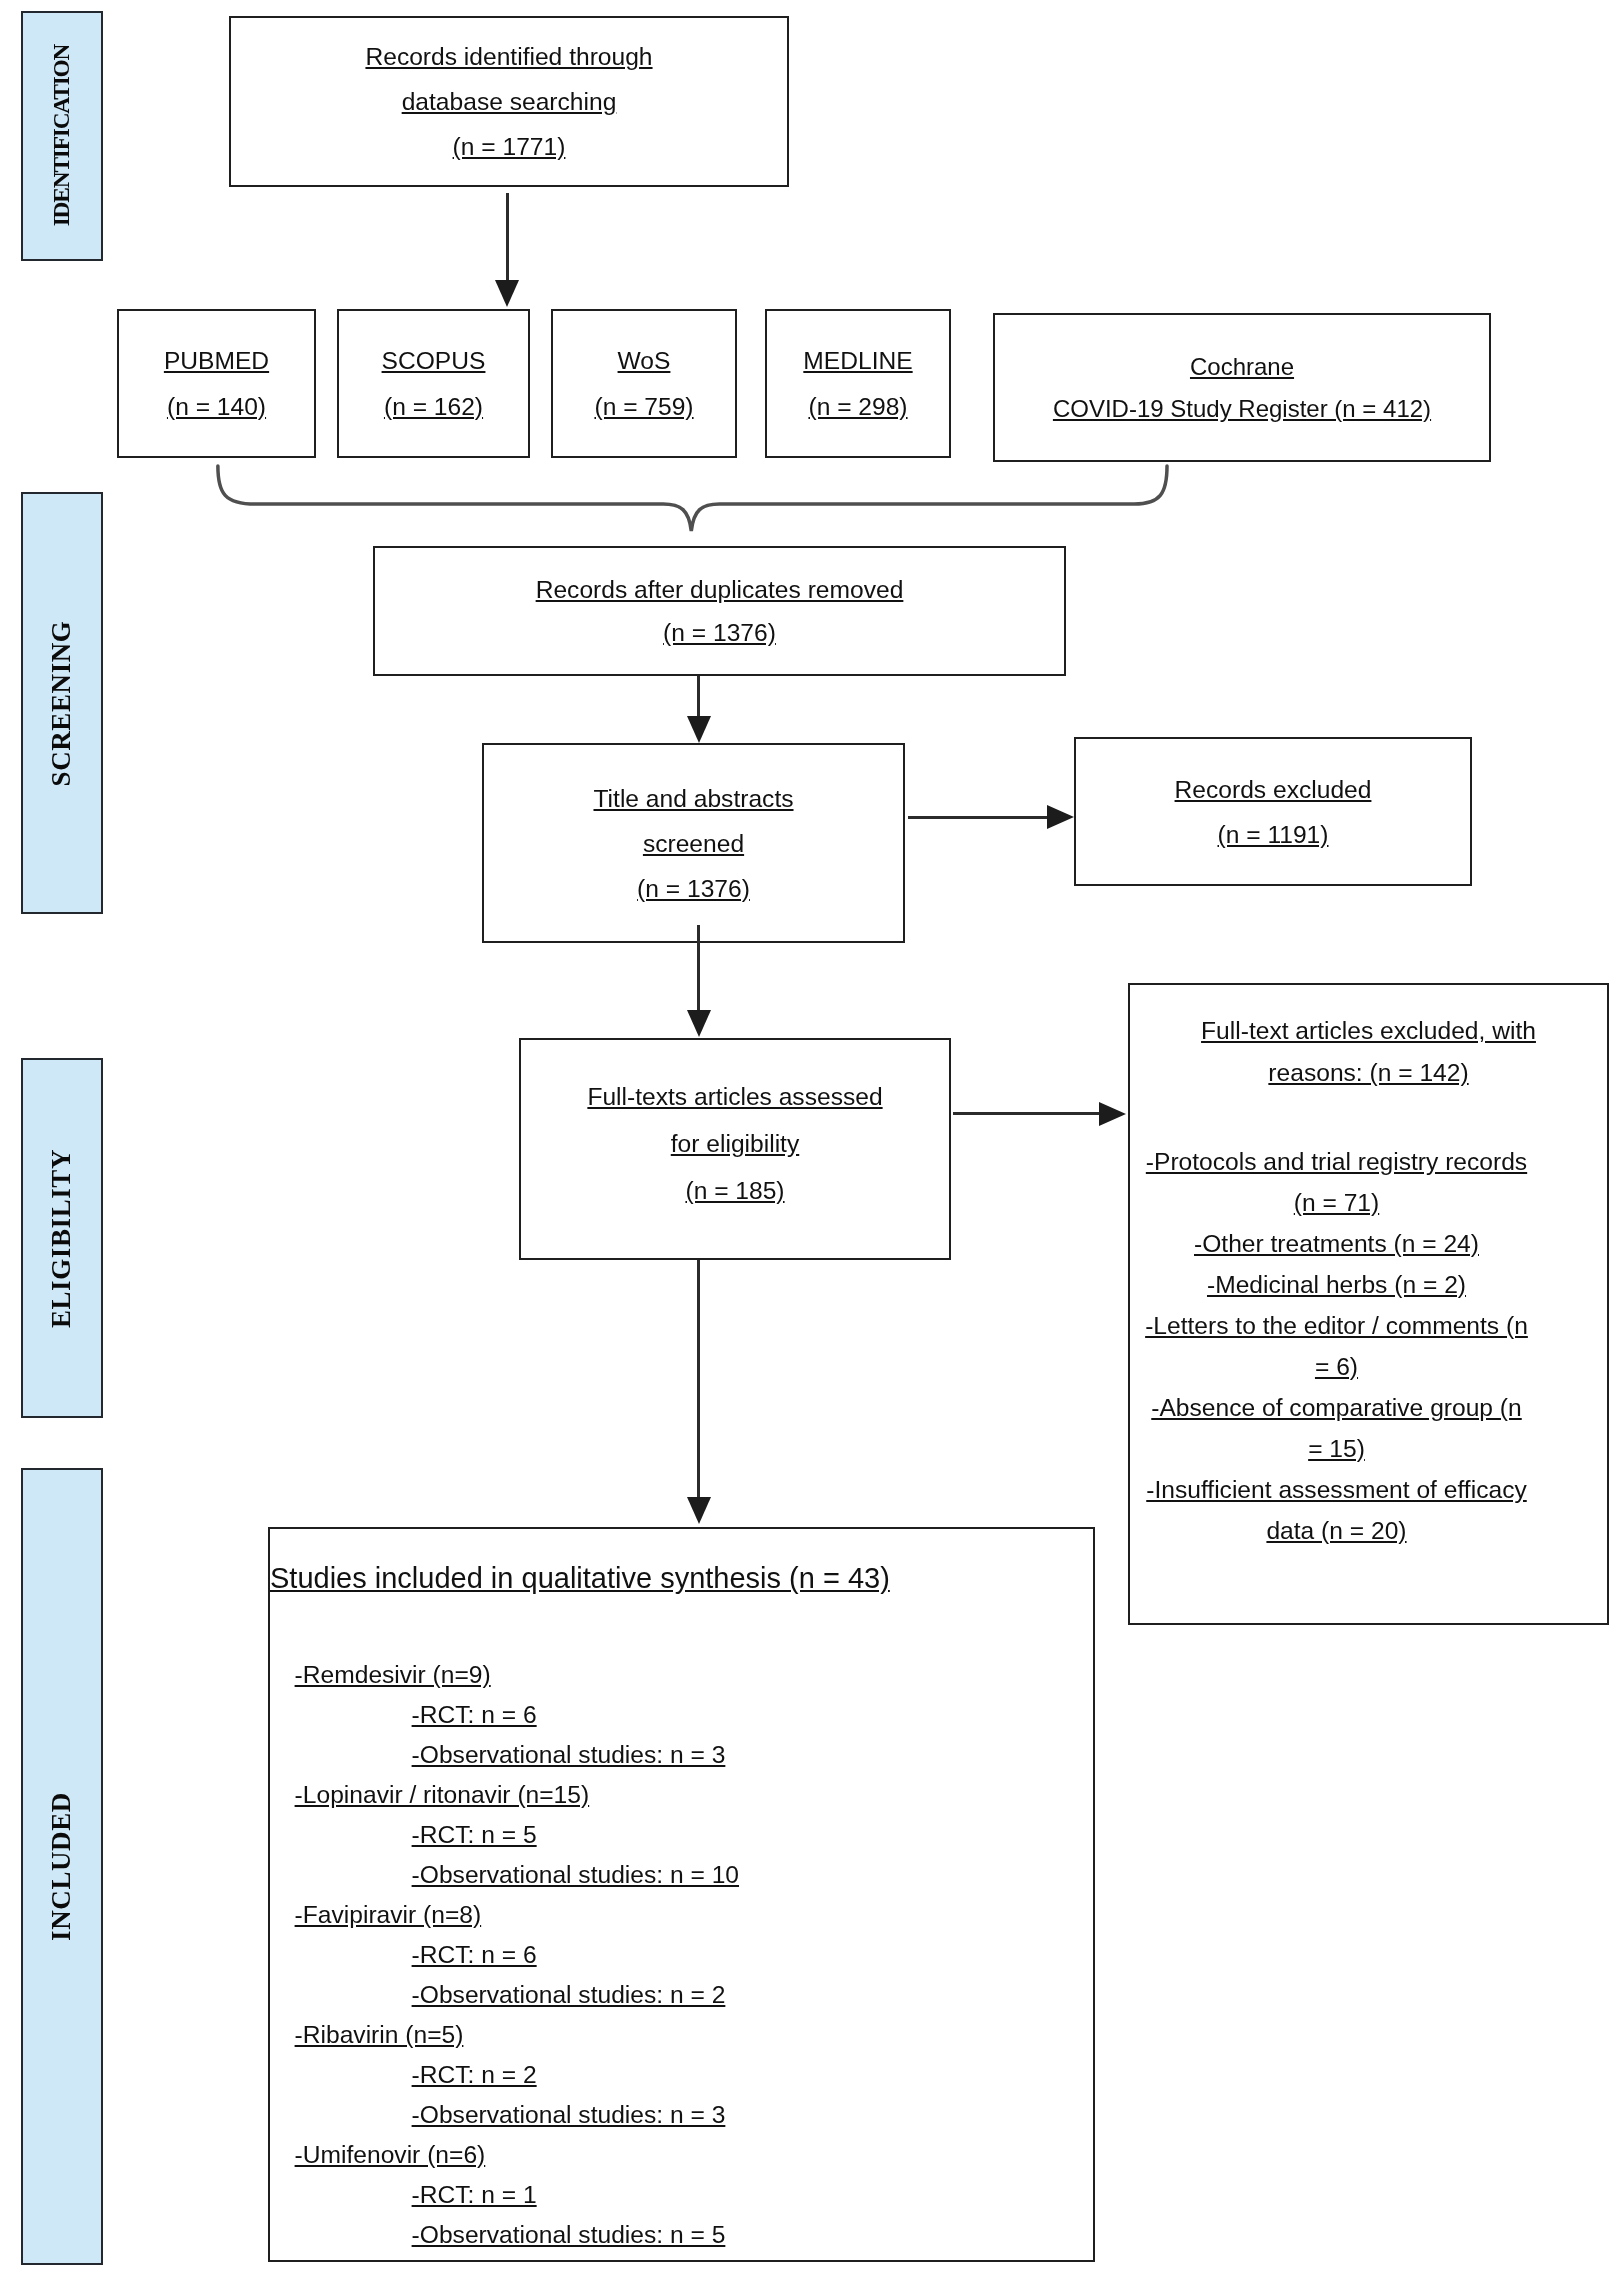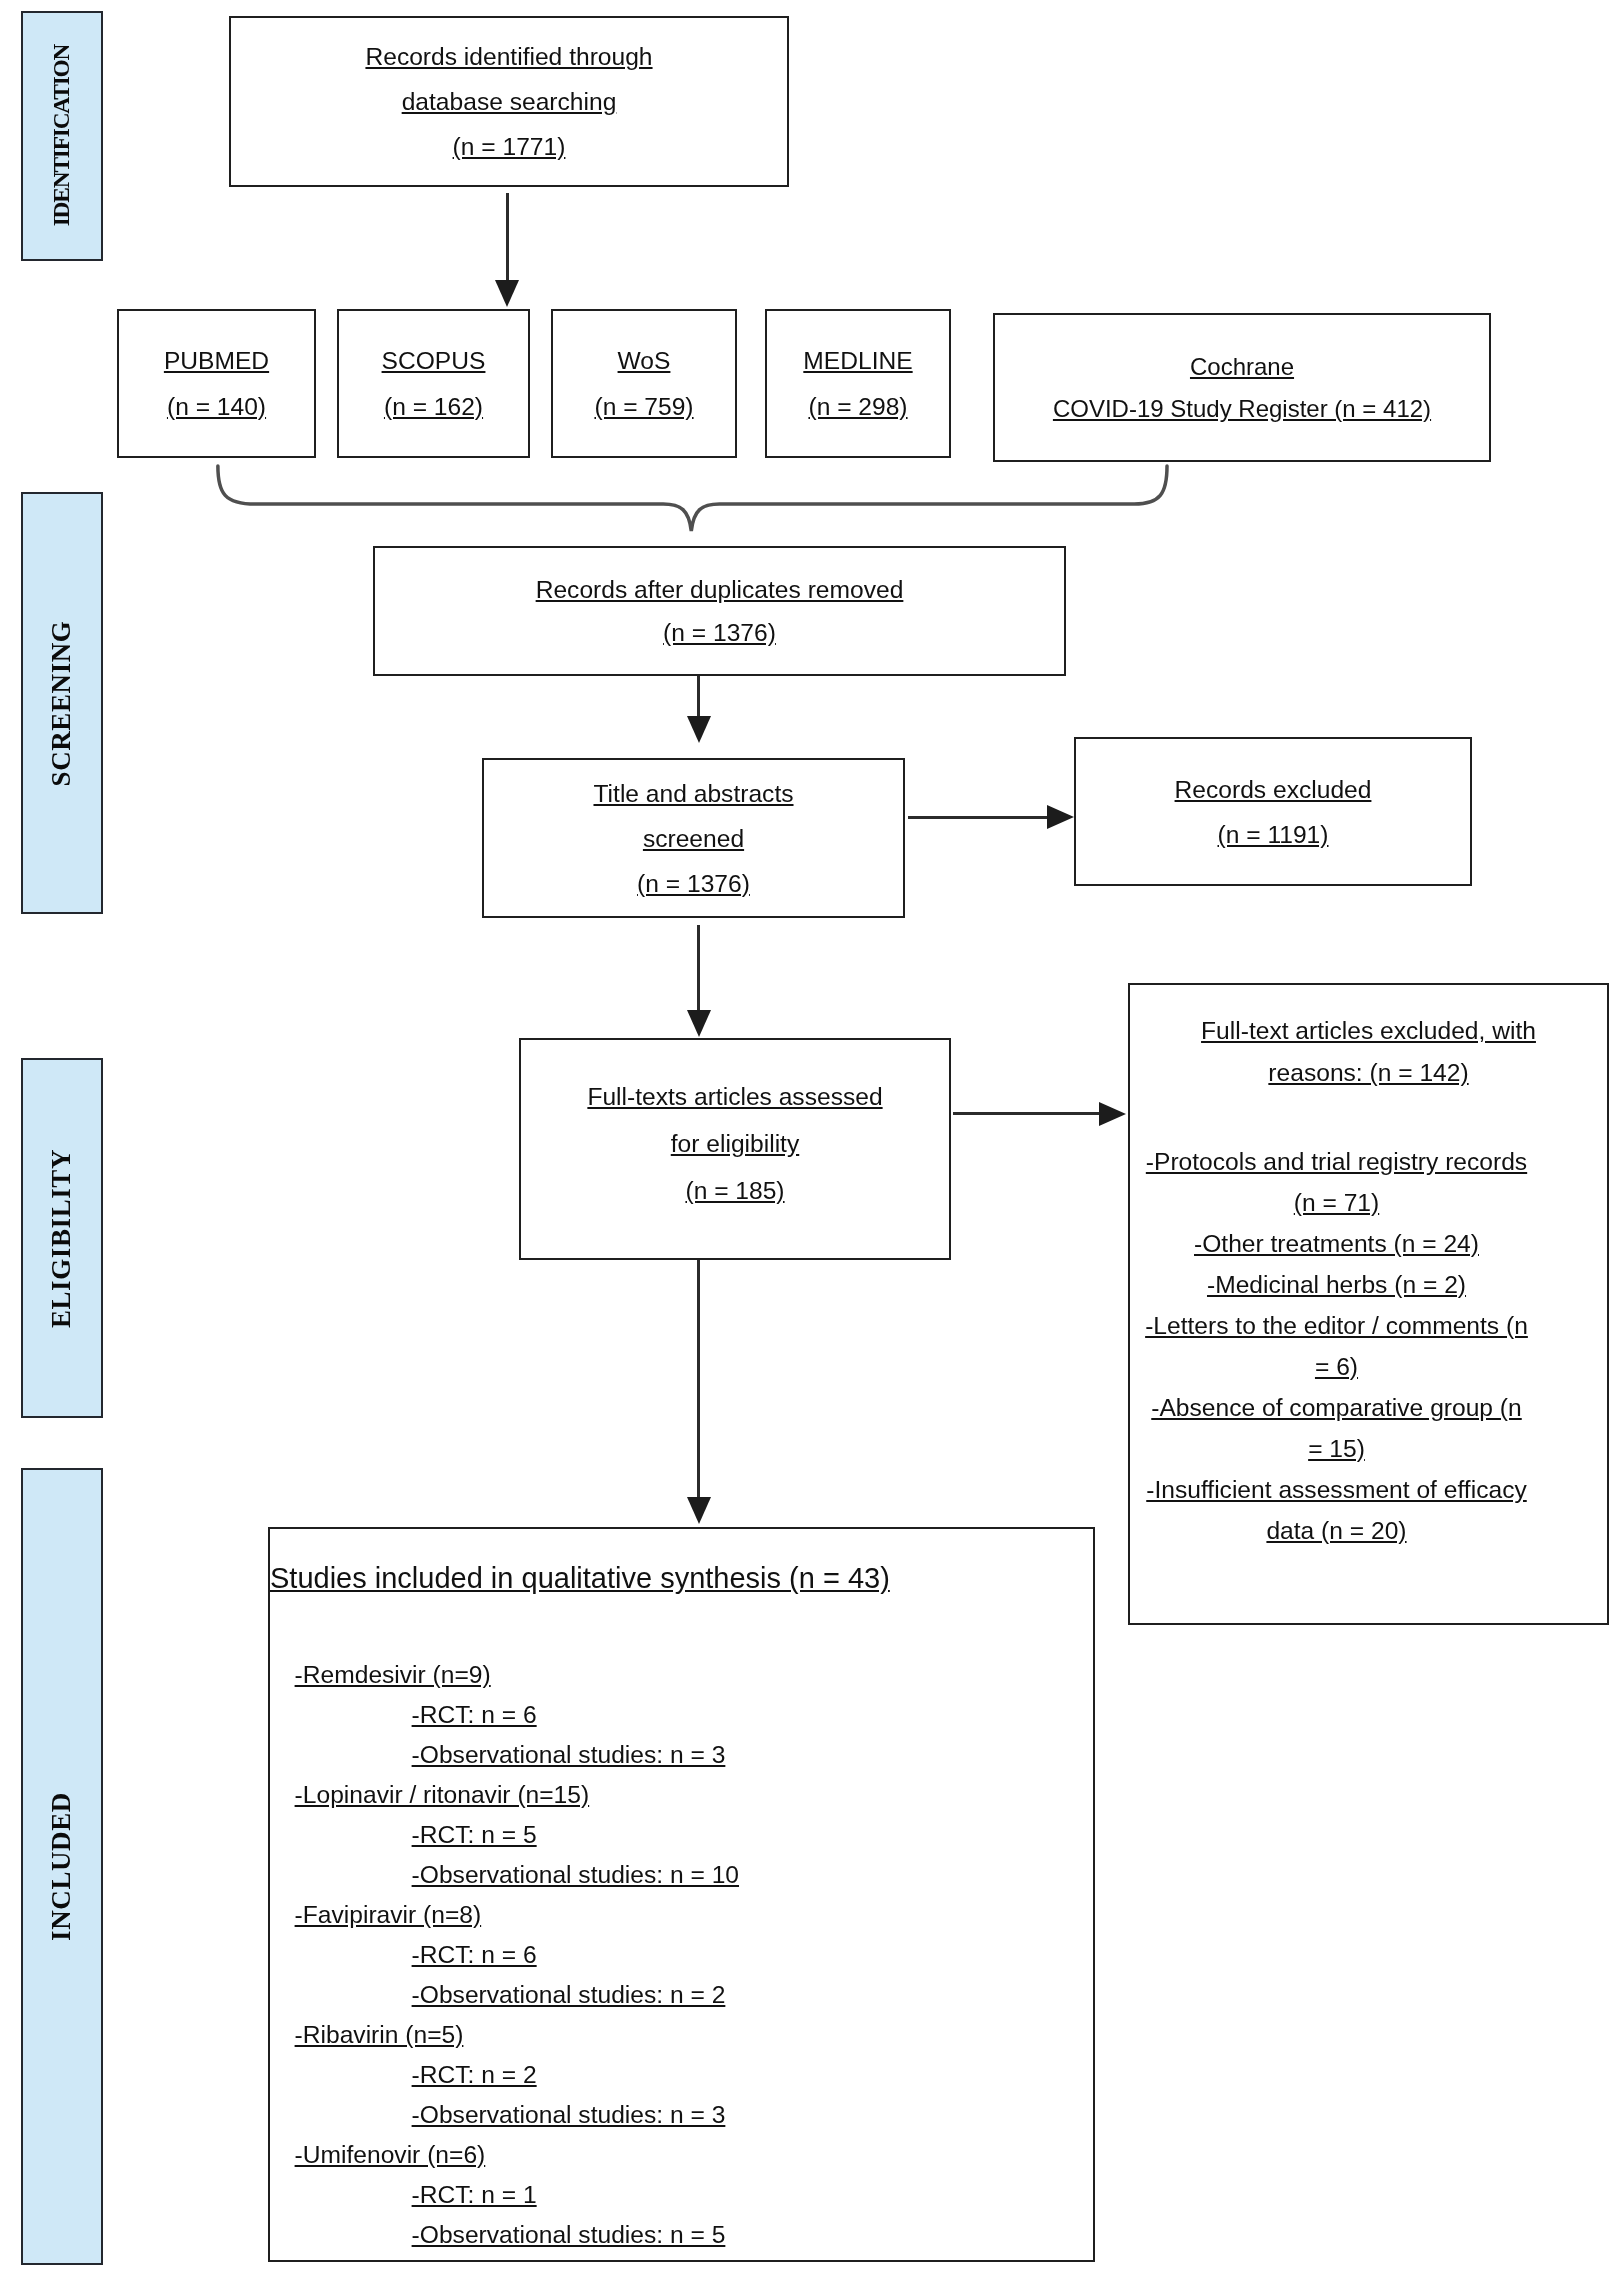--- a/index.html
+++ b/index.html
@@ -104,21 +104,21 @@
   </svg>
 
   <div class="box vcenter" style="left:373px; top:546px; width:693px; height:130px; line-height:43px;">
     <div>Records after duplicates removed</div>
     <div>(n = 1376)</div>
   </div>
 
   <div class="vline" style="left:697px; top:676px; height:41px;"></div>
   <div class="head-down" style="left:687px; top:716px;"></div>
 
-  <div class="box vcenter" style="left:482px; top:743px; width:423px; height:160px;margin-top:15px;">
+  <div class="box vcenter" style="left:482px; top:743px; width:423px; height:200px;">
     <div>Title and abstracts</div>
     <div>screened</div>
     <div>(n = 1376)</div>
   </div>
 
   <div class="hline" style="left:908px; top:816px; width:141px;"></div>
   <div class="head-right" style="left:1047px; top:805px;"></div>
 
   <div class="box vcenter" style="left:1074px; top:737px; width:398px; height:149px;">
     <div>Records excluded</div>

